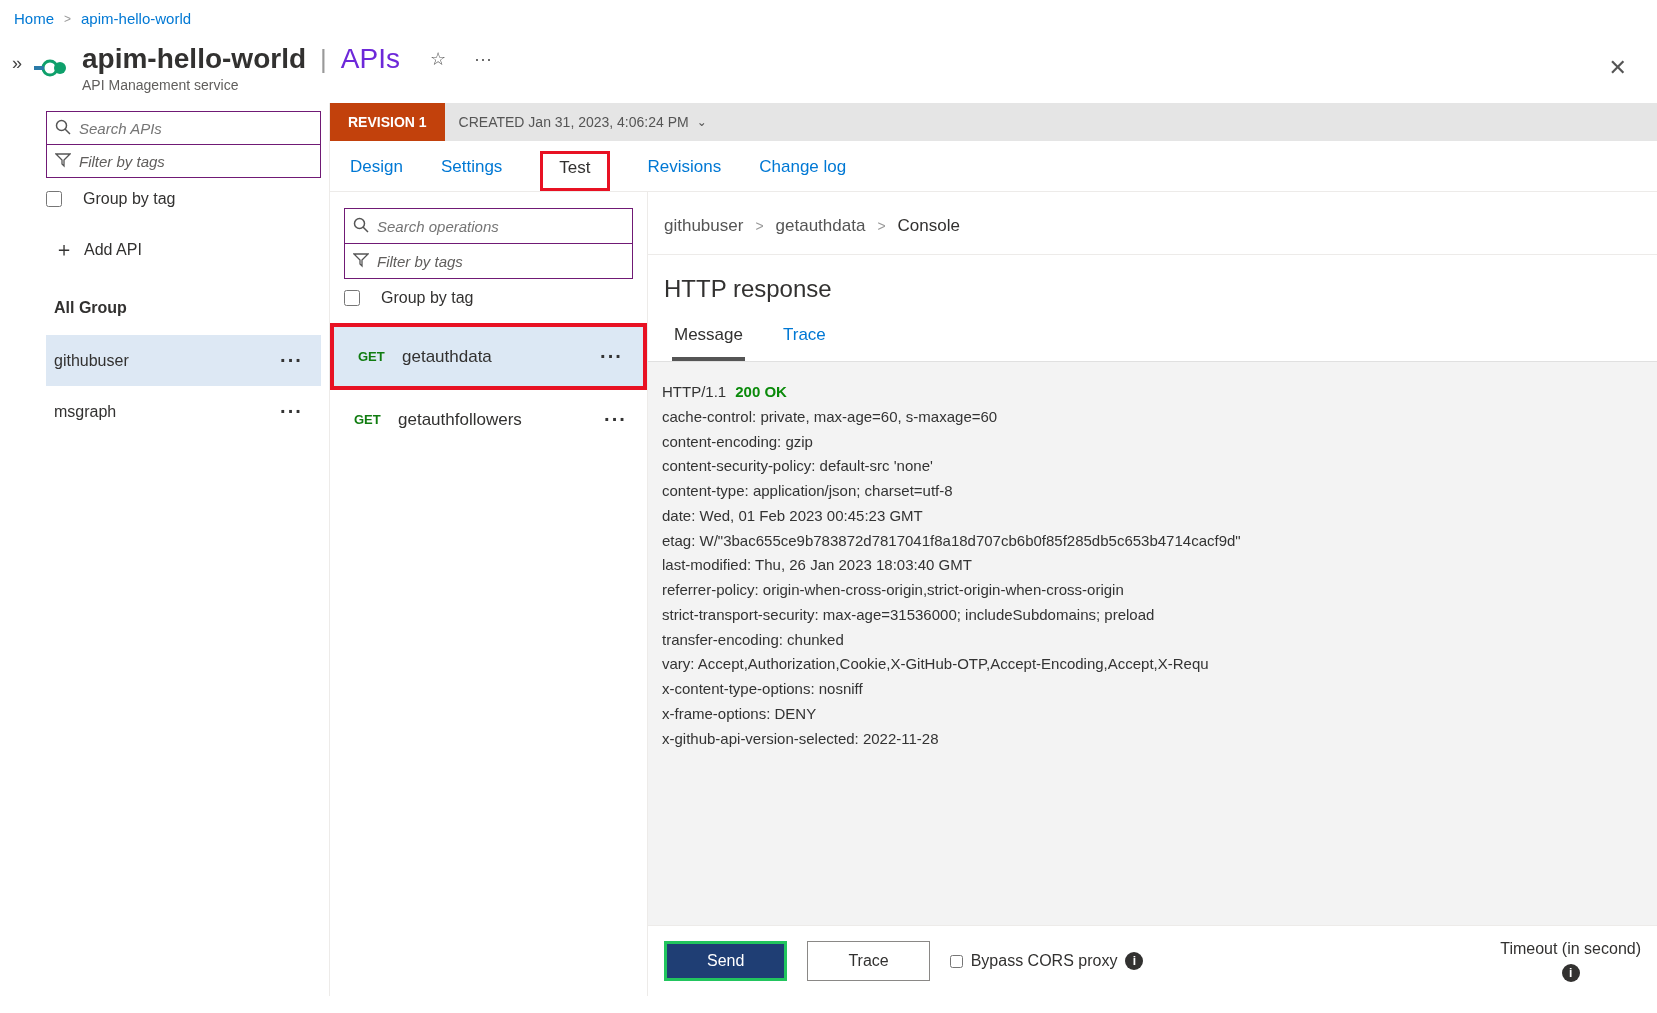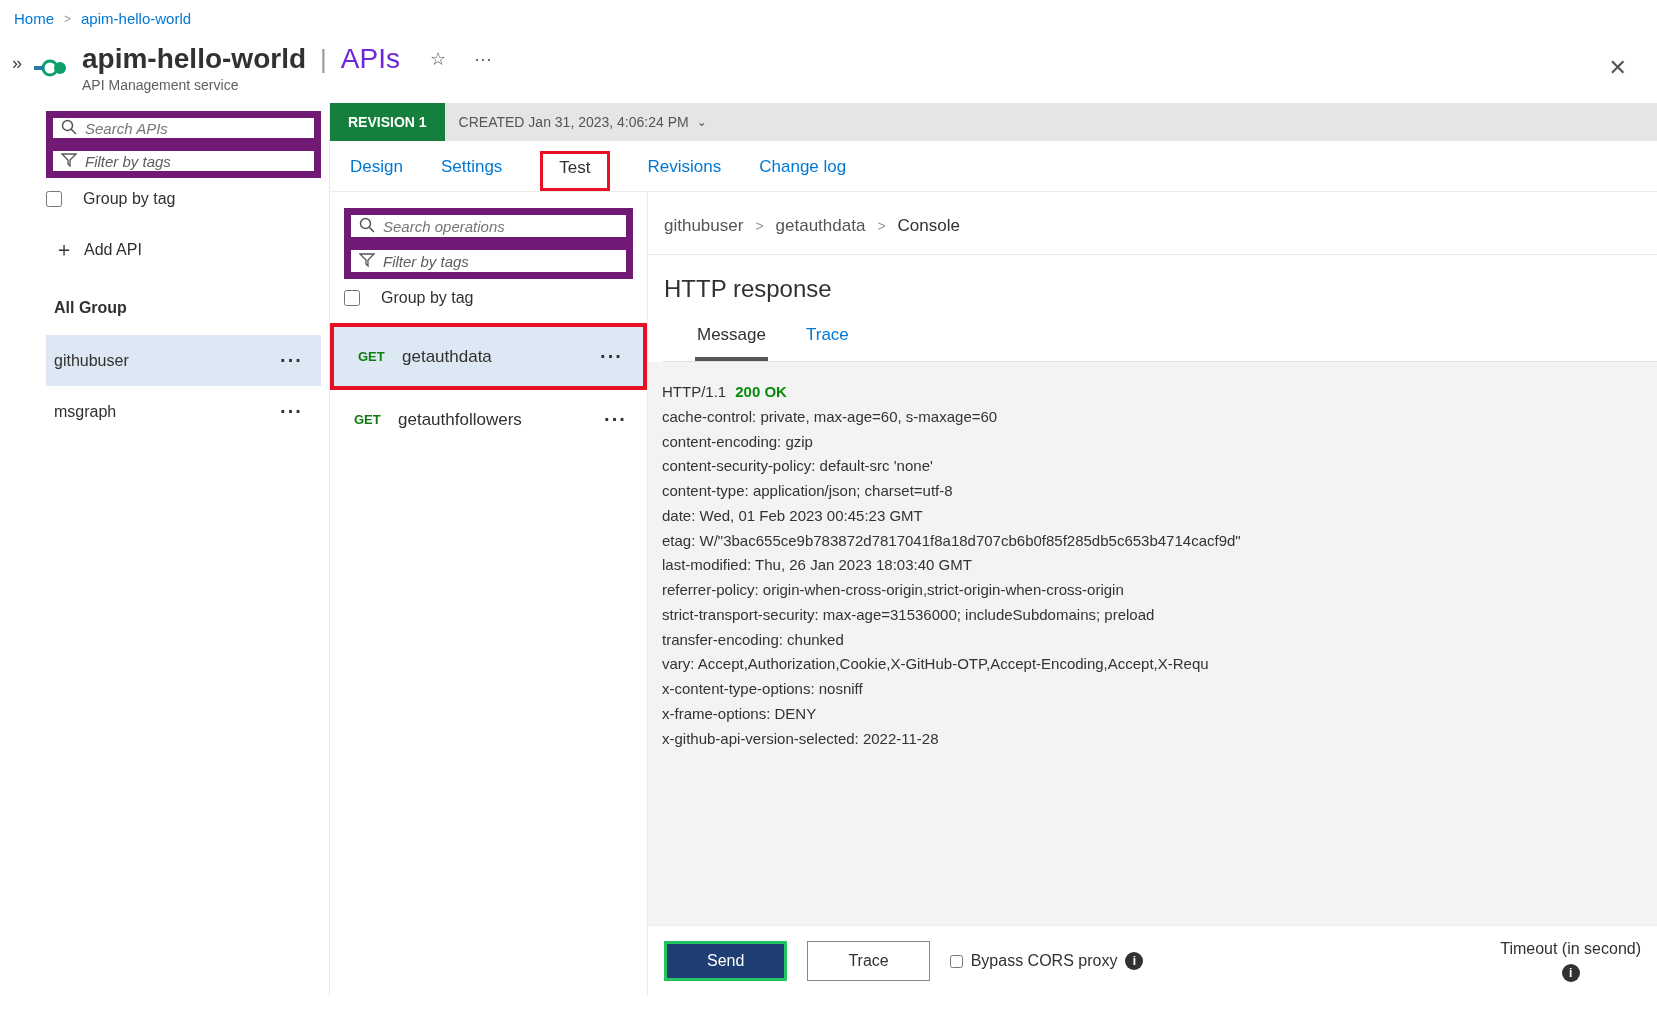--- a/index.html
+++ b/index.html
@@ -20,38 +20,38 @@
 .title-sep { font-size: 26px; color: #999; font-weight: 300; margin: 0 2px;}
 .title-sub { font-size: 28px; font-weight: 400; color: #6d28d9; }
 .subtitle { font-size: 14px; color: #605e5c; margin-top: 2px; }
 .star-icon { cursor: pointer; color: #555; font-size: 18px; margin-left: 18px; }
 .dots-icon { cursor: pointer; color: #555; font-size: 18px; margin-left: 16px; }
 .close-x { margin-left: auto; font-size: 22px; color: #555; cursor: pointer; padding-right: 18px; }
 
 .main { display: flex; height: calc(100vh - 120px); }
 
 .left-pane { width: 330px; min-width: 330px; border-right: 1px solid #edebe9; padding: 8px 8px 8px 46px; }
-.search-box, .filter-box { display: flex; align-items: center; border: 7px solid #701a75; height: 34px; margin-bottom: 0; padding: 0 8px; color: #605e5c; }
+.search-box, .filter-box { display: flex; align-items: center; border: 1px solid #701a75; height: 34px; margin-bottom: 0; padding: 0 8px; color: #605e5c; }
 .search-box + .filter-box { margin-top: -1px; }
 .search-box input, .filter-box span.ph { border: none; outline: none; flex: 1; font-size: 15px; font-style: italic; color: #605e5c; background: transparent; }
 .sb-icon { width: 16px; margin-right: 8px; color: #555; }
 .chk-row { display: flex; align-items: center; gap: 21px; margin: 12px 0 28px 0; font-size: 16px; color: #323130; }
 .chk-row input { width: 16px; height: 16px; }
 .add-api { display: flex; align-items: center; gap: 10px; font-size: 16px; color: #323130; margin: 8px 0 36px 8px; cursor: pointer; }
 .plus { font-size: 20px; font-weight: 300; }
 .all-apis { font-weight: 600; font-size: 16px; margin: 0 0 18px 8px; }
 .api-item { display: flex; align-items: center; justify-content: space-between; padding: 14px 18px 14px 8px; font-size: 16px; cursor: pointer; }
 .api-item.selected { background: #dde8f4; }
 .edots { font-size: 20px; font-weight: 700; letter-spacing: 1px; color: #333; }
 
 .mid-pane { flex: 0 0 318px; border-right: 1px solid #edebe9; display: flex; flex-direction: column; }
 .right-pane { flex: 1; display: flex; flex-direction: column; overflow: hidden; }
 
 .revision-bar { display: flex; align-items: center; background: #e5e5e5; height: 38px; }
-.rev-badge { background: #15803d; color: #fff; font-weight: 600; padding: 0 18px; height: 100%; display: flex; align-items: center; font-size: 14px; }
+.rev-badge { background: #c2410c; color: #fff; font-weight: 600; padding: 0 18px; height: 100%; display: flex; align-items: center; font-size: 14px; }
 .rev-created { color: #555; font-size: 14px; margin-left: 14px; display: flex; align-items: center; gap: 8px;}
 .rev-chev { font-size: 12px; cursor: pointer; }
 
 .tabs-row { display: flex; gap: 38px; padding: 16px 20px 0 20px; border-bottom: 1px solid #edebe9; }
 .tab { color: #0078d4; font-size: 17px; cursor: pointer; padding-bottom: 14px; }
 .tab.active { color: #323130; border-bottom: 4px solid #555; font-weight: 400; }
 .tab.highlight-red { border: 3px solid #e81123; padding: 4px 16px 8px 16px; margin-top: -6px; }
 
 .ops-search { padding: 16px 14px 6px 14px; }
 .ops-search .search-box, .ops-search .filter-box { height: 36px; }
@@ -62,21 +62,21 @@
 .op-verb { color: #107c10; font-weight: 700; font-size: 13px; width: 44px; }
 .op-name { flex: 1; color: #323130; }
 
 .console-bc { display: flex; gap: 12px; align-items: center; padding: 24px 20px 18px 16px; color: #555; font-size: 17px; border-bottom: 1px solid #edebe9;}
 .console-bc .bc-item { color: #555; }
 .console-bc .bc-item.last { color: #323130; }
 .console-bc .chev2 { color: #999; font-size: 14px; }
 
 .resp-title { font-size: 24px; font-weight: 400; padding: 20px 16px 12px 16px; }
 
-.resp-tabs { display: flex; gap: 36px; padding: 0 32px; border-bottom: 1px solid #e0e0e0; margin-left: 15px;}
+.resp-tabs { display: flex; gap: 36px; padding: 0 24px; border-bottom: 1px solid #e0e0e0;}
 .rtab { font-size: 17px; padding: 10px 2px 12px 2px; cursor: pointer; color: #0078d4; }
 .rtab.active { color: #323130; border-bottom: 4px solid #555; }
 
 .resp-body { background: #f3f3f3; padding: 18px 14px; font-family: "Consolas","Menlo",monospace; font-size: 15px; line-height: 1.65; white-space: pre; overflow-x: auto; flex: 1; color: #333; }
 .status-ok { color: #0a8a0a; font-weight: 700; }
 
 .bottom-bar { display: flex; align-items: center; gap: 20px; padding: 14px 16px; border-top: 1px solid #edebe9; }
 .btn { height: 40px; padding: 0 40px; font-size: 16px; cursor: pointer; display: inline-flex; align-items: center; justify-content: center; }
 .btn-primary { background: #1f3e74; color: #fff; border: 3px solid #22c55e; }
 .btn-secondary { background: #fff; color: #323130; border: 1px solid #8a8886; }

